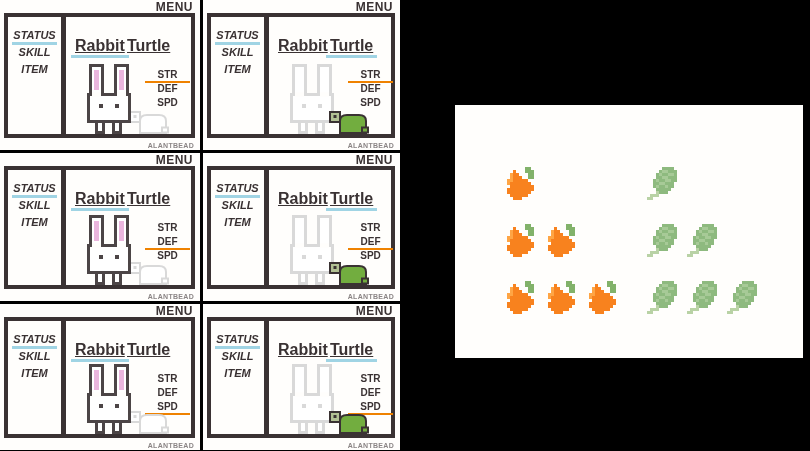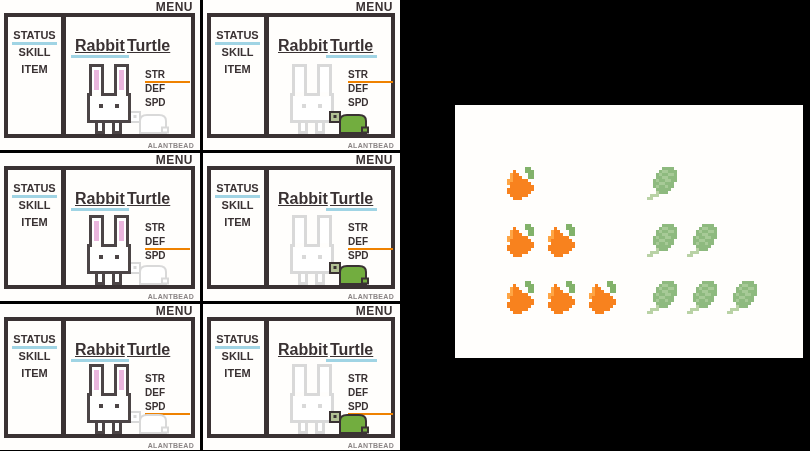--- a/index.html
+++ b/index.html
@@ -10,31 +10,31 @@
   
   .menu-grid{position:absolute;left:0;top:0;width:368px;height:451px;
              display:grid;grid-template-columns:200px 197px;
              grid-template-rows:150px 148px 146px;gap:3px;background:#000;}
   .card{position:relative;background:var(--paper);color:var(--dark);}
   .menu-label{position:absolute;top:0px;right:7px;font-size:12px;font-weight:bold;
               letter-spacing:.5px;color:var(--dark);}
   .frame{position:absolute;left:4px;top:13px;right:5px;bottom:12px;
          border:4px solid var(--dark);display:flex;background:var(--paper);}
   .sidebar{width:53px;border-right:5px solid var(--dark);padding-top:11px;
-           text-align:center;flex-shrink:0;}
+           text-align:center;flex-shrink:0;font-style:italic;}
   .side-item{font-weight:bold;font-size:11px;line-height:14px;}
   .side-item span{display:inline-block;border-bottom:3px solid transparent;padding:0 1px;}
   .side-item.active span{border-bottom-color:var(--cyan);}
   .main{flex:1;position:relative;}
   .tab{position:absolute;top:20px;font-weight:bold;font-size:16px;padding:0 4px;
        border-bottom:3px solid transparent;text-decoration:underline;}
   .tab-rabbit{left:5px;}
   .tab-turtle{left:57px;}
   .tab.active{border-bottom-color:var(--cyan);}
-  .stats{position:absolute;top:52px;left:79px;width:45px;}
+  .stats{position:absolute;top:52px;left:79px;width:45px;text-align:center;}
   .stat{font-weight:bold;font-size:10px;line-height:12px;border-bottom:2px solid transparent;}
   .stat.active{border-bottom-color:var(--orange);}
   .credit{position:absolute;bottom:1px;right:6px;font-size:7px;font-weight:bold;
           color:#8b8585;letter-spacing:.3px;}
 
   
   .sprite{position:absolute;bottom:0;}
   .rabbit{left:20px;}
   .turtle{right:20px;}
   .sprite-active{z-index:2;}

